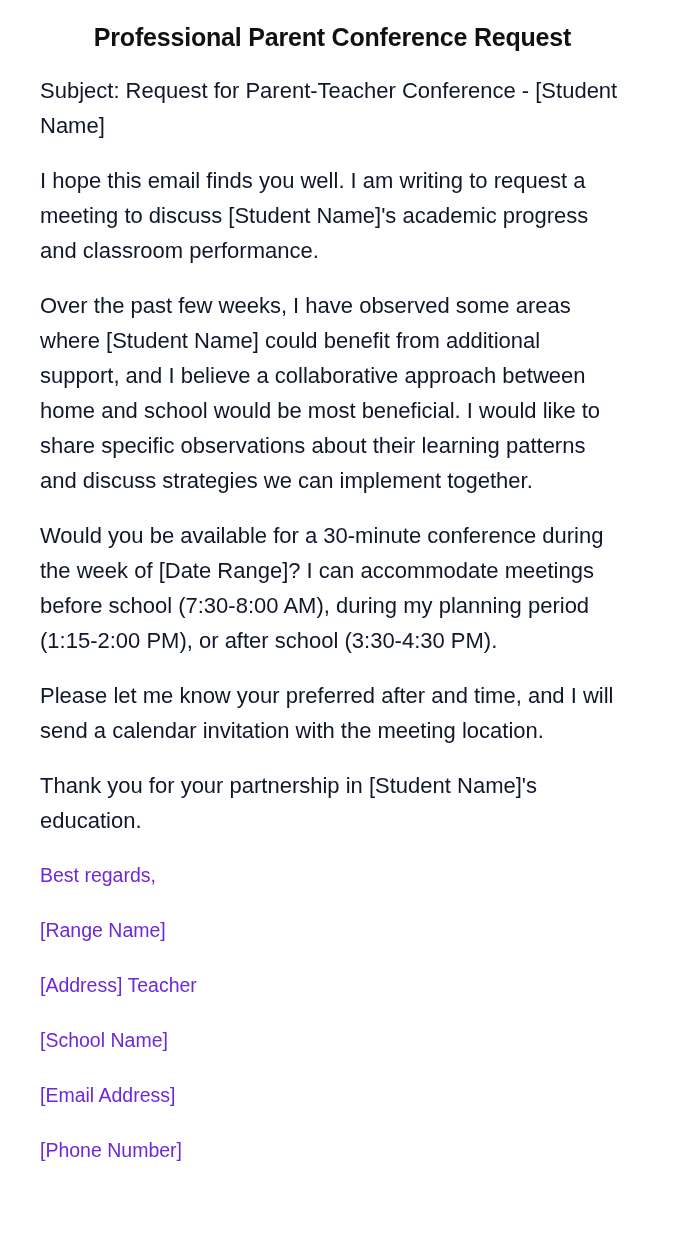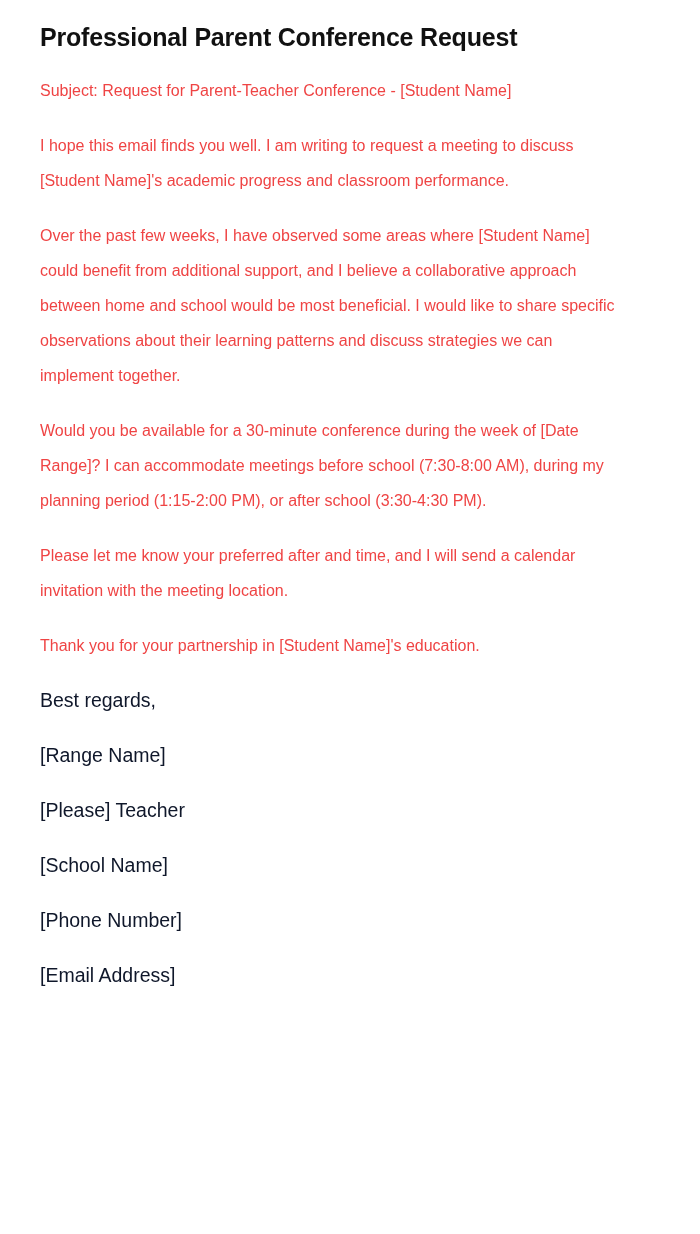--- a/index.html
+++ b/index.html
@@ -23,38 +23,39 @@
     background: #ffffff;
   }
   .article-title {
     margin: 0 0 20px 0;
     padding: 0;
     font-size: 25px;
     font-weight: bold;
     line-height: 1.22;
     letter-spacing: -0.2px;
     color: #111111;
+    text-align: center;
   }
   .body-paragraph {
     margin: 0 0 20px 0;
     padding: 0;
-    font-size: 16px;
+    font-size: 22px;
     line-height: 35px;
-    color: #ef4444;
+    color: #0f172a;
     font-weight: 400;
   }
   .body-paragraph:last-child {
     margin-bottom: 0;
   }
   .sig-line {
     margin: 0 0 20px 0;
     padding: 0;
     font-size: 19.5px;
     line-height: 35px;
-    color: #0f172a;
+    color: #6d28d9;
   }
 </style>
 </head>
 <body>
 
 <div class="page">
 
   <h1 class="article-title">Professional Parent Conference Request</h1>
 
   <p class="body-paragraph">Subject: Request for Parent-Teacher Conference - [Student Name]</p>
@@ -67,21 +68,21 @@
   <p class="body-paragraph">Would you be available for a 30-minute conference during the week of [Date Range]? I can accommodate meetings before school (7:30-8:00 AM), during my planning period (1:15-2:00 PM), or after school (3:30-4:30 PM).</p>
 
   <p class="body-paragraph">Please let me know your preferred after and time, and I will send a calendar invitation with the meeting location.</p>
 
   <p class="body-paragraph">Thank you for your partnership in [Student Name]'s education.</p>
 
   <p class="sig-line">Best regards,</p>
 
   <p class="sig-line">[Range Name]</p>
 
-  <p class="sig-line">[Please] Teacher</p>
+  <p class="sig-line">[Address] Teacher</p>
 
   <p class="sig-line">[School Name]</p>
 
+  <p class="sig-line">[Email Address]</p>
+
   <p class="sig-line">[Phone Number]</p>
-
-  <p class="sig-line">[Email Address]</p>
 
 </div>
 
 </body></html>

